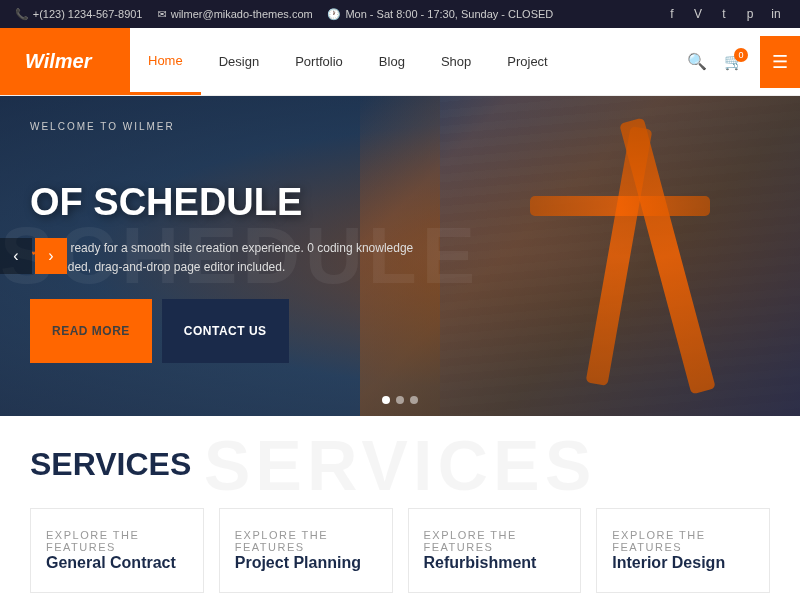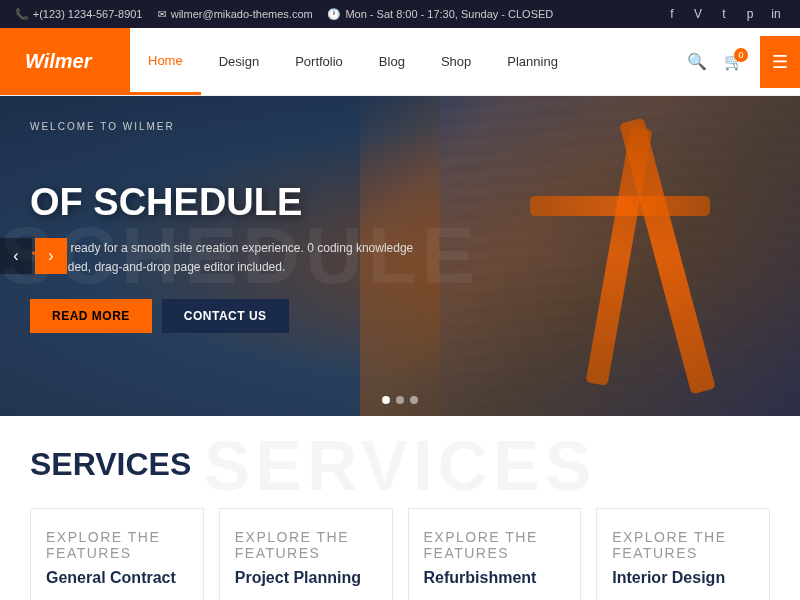--- a/index.html
+++ b/index.html
@@ -228,23 +228,23 @@
       line-height: 1.6;
       margin-bottom: 22px;
       display: flex;
       align-items: flex-start;
       gap: 6px;
     }
     .hero-subtitle .check { color: #f60; font-size: 14px; margin-top: 1px; }
     .hero-buttons { display: flex; gap: 10px; }
     .btn-orange {
       background: #f60;
-      color: #000000;
+      color: #404040;
       border: none;
-      padding: 10px 22px;
+      padding: 25px 22px;
       font-size: 12px;
       font-weight: bold;
       cursor: pointer;
       text-transform: uppercase;
       letter-spacing: 0.5px;
     }
     .btn-dark {
       background: #1a2a4a;
       color: #fff;
       border: none;
@@ -340,25 +340,25 @@
       display: grid;
       grid-template-columns: repeat(4, 1fr);
       gap: 15px;
     }
     .service-card {
       border: 1px solid #e8e8e8;
       padding: 20px 15px;
       background: #fff;
     }
     .service-explore {
-      font-size: 14px;
+      font-size: 11px;
       text-transform: uppercase;
       letter-spacing: 1.5px;
       color: #999;
-      margin-bottom: 8px;
+      margin-bottom: 1px;
     }
     .service-name {
       font-size: 16px;
       font-weight: 800;
       color: #1a2a4a;
       text-transform: capitalize;
     }
   </style>
 </head>
 <body>
@@ -390,21 +390,21 @@
 <nav class="navbar">
   <div class="logo">
     <span>Wilmer</span>
   </div>
   <div class="nav-links">
     <a href="#" class="active">Home</a>
     <a href="#">Design</a>
     <a href="#">Portfolio</a>
     <a href="#">Blog</a>
     <a href="#">Shop</a>
-    <a href="#">Planning</a>
+    <a href="#">Project</a>
   </div>
   <div class="nav-icons">
     <button class="nav-icon-btn">🔍</button>
     <button class="nav-icon-btn cart-btn">
       🛒
       <span class="cart-badge">0</span>
     </button>
   </div>
   <button class="menu-btn">☰</button>
 </nav>

